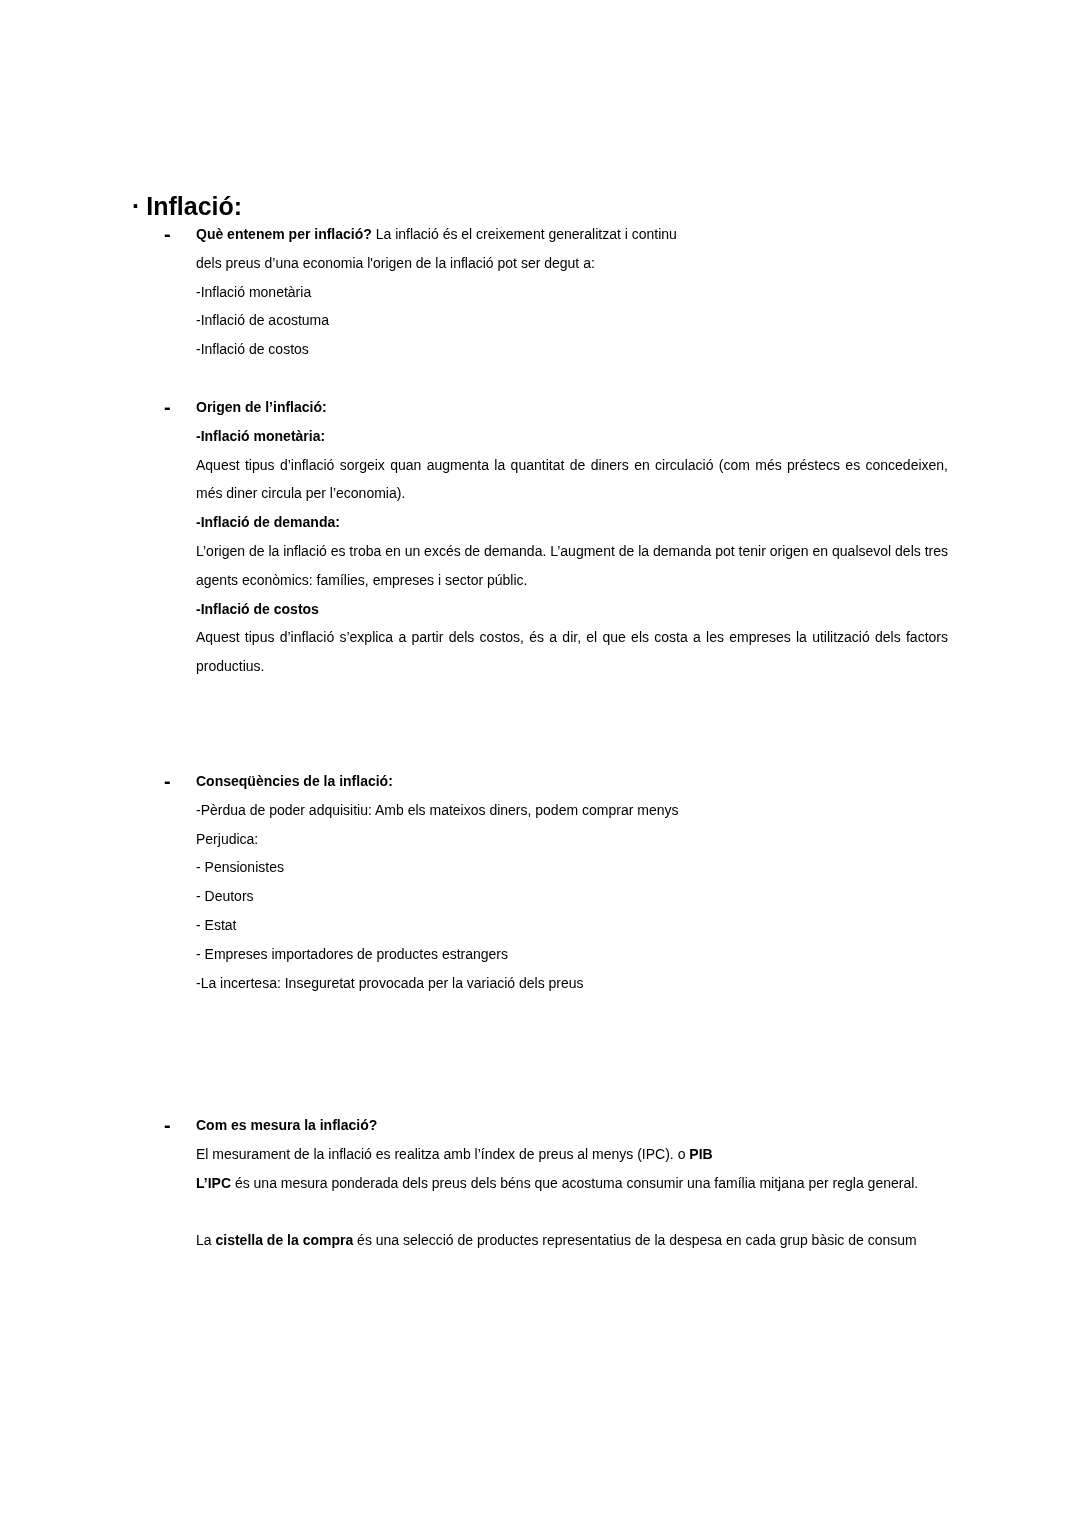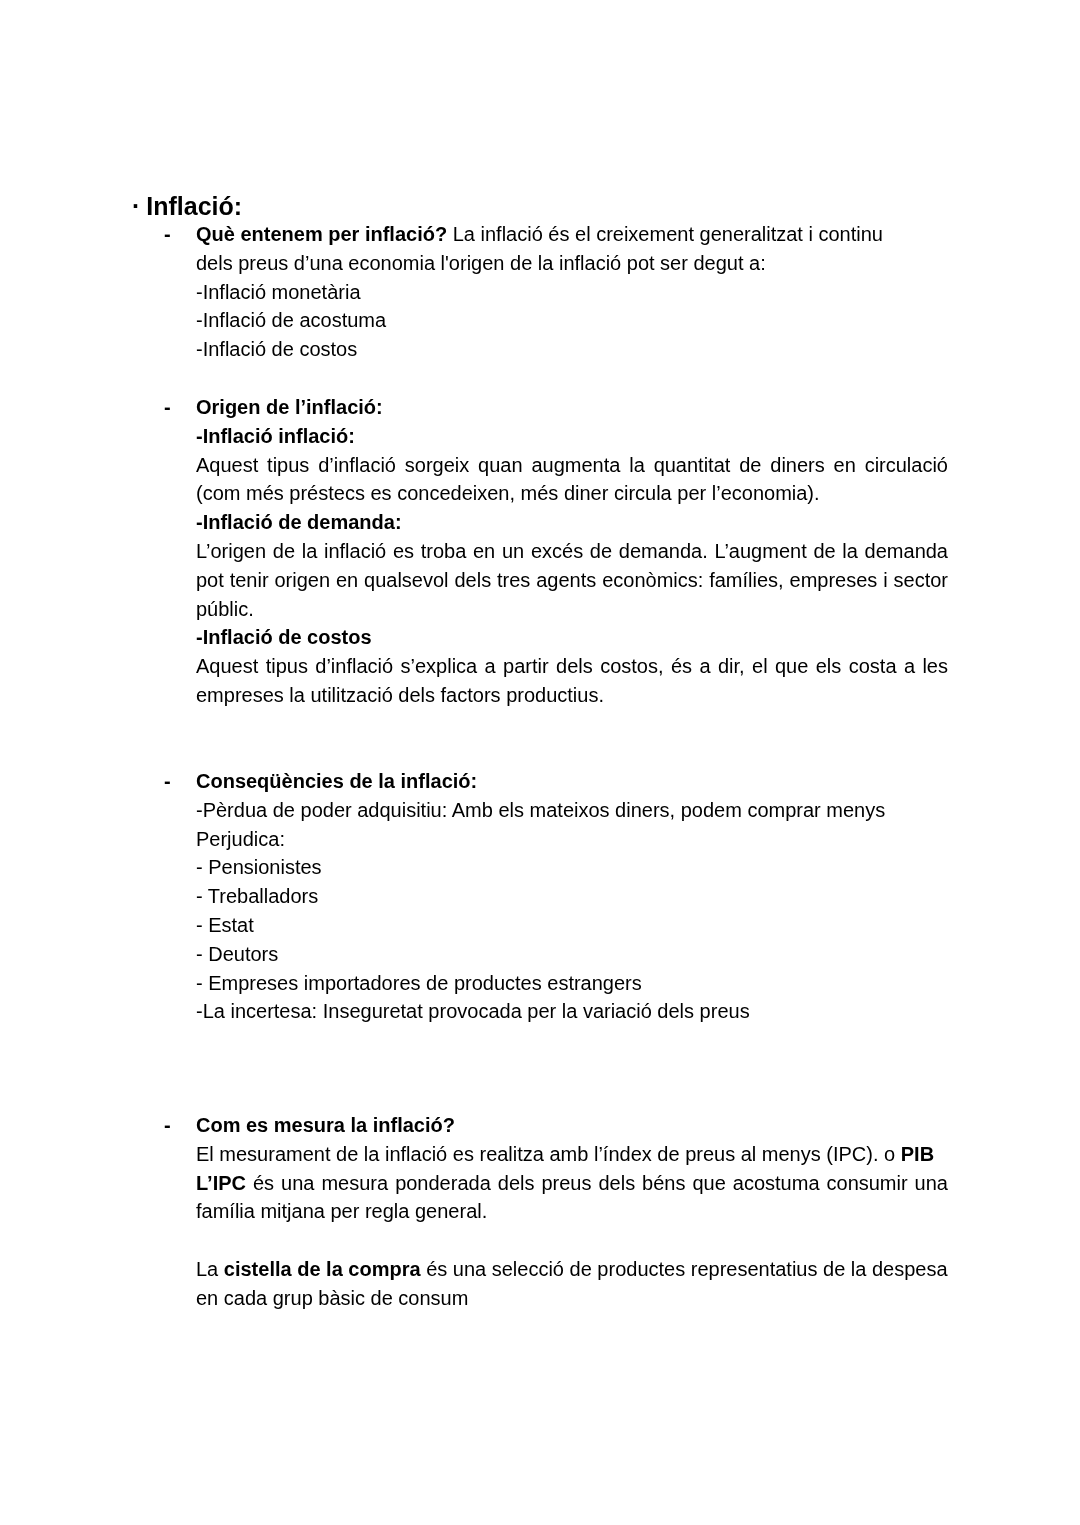--- a/index.html
+++ b/index.html
@@ -12,21 +12,21 @@
     position: absolute; left: 128px; top: 186px;
     font-size: 25px; font-weight: bold; line-height: 32px; margin: 4px;
   }
   .title .dot { font-weight: bold; margin-right: 6px; }
   .section { position: absolute; left: 0; width: 1080px; }
   .bullet {
     position: absolute; left: 164px; font-size: 20px; font-weight: bold; line-height: 29px;
   }
   .content {
     position: absolute; left: 196px; width: 752px;
-    font-size: 20px; line-height: 28.8px;
+    font-size: 14px; line-height: 28.8px;
   }
   .line { display: block; white-space: nowrap; }
   .justify { display: block; text-align: justify; text-align-last: left; white-space: normal; }
   .b { font-weight: bold; }
   .gap { display: block; height: 28.8px; }
 </style>
 </head>
 <body>
 
 <div class="page">
@@ -43,39 +43,38 @@
       <span class="line">-Inflació monetària</span>
       <span class="line">-Inflació de acostuma</span>
       <span class="line">-Inflació de costos</span>
     </div>
   </div>
 
   <div class="section">
     <span class="bullet" style="top:393px">-</span>
     <div class="content" style="top:393px">
       <span class="line b">Origen de l’inflació:</span>
-      <span class="line b">-Inflació inflació:</span>
+      <span class="line b">-Inflació monetària:</span>
       <span class="justify">Aquest tipus d’inflació sorgeix quan augmenta la quantitat de diners en circulació (com més préstecs es concedeixen, més diner circula per l’economia).</span>
       <span class="line b">-Inflació de demanda:</span>
       <span class="justify">L’origen de la inflació es troba en un excés de demanda. L’augment de la demanda pot tenir origen en qualsevol dels tres agents econòmics: famílies, empreses i sector públic.</span>
       <span class="line b">-Inflació de costos</span>
       <span class="justify">Aquest tipus d’inflació s’explica a partir dels costos, és a dir, el que els costa a les empreses la utilització dels factors productius.</span>
     </div>
   </div>
 
   <div class="section">
     <span class="bullet" style="top:767px">-</span>
     <div class="content" style="top:767px">
       <span class="line b">Conseqüències de la inflació:</span>
       <span class="line">-Pèrdua de poder adquisitiu: Amb els mateixos diners, podem comprar menys</span>
       <span class="line">Perjudica:</span>
       <span class="line">- Pensionistes</span>
-      <span class="line">- Treballadors</span>
+      <span class="line">- Deutors</span>
       <span class="line">- Estat</span>
-      <span class="line">- Deutors</span>
       <span class="line">- Empreses importadores de productes estrangers</span>
       <span class="line">-La incertesa: Inseguretat provocada per la variació dels preus</span>
     </div>
   </div>
 
   <div class="section">
     <span class="bullet" style="top:1111px">-</span>
     <div class="content" style="top:1111px">
       <span class="line b">Com es mesura la inflació?</span>
       <span class="justify"><span>El mesurament de la inflació es realitza amb l’índex de preus al menys (IPC). o </span><span class="b">PIB</span></span>

